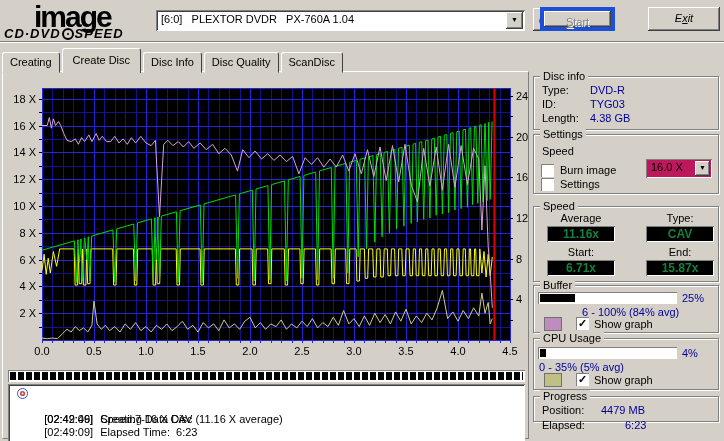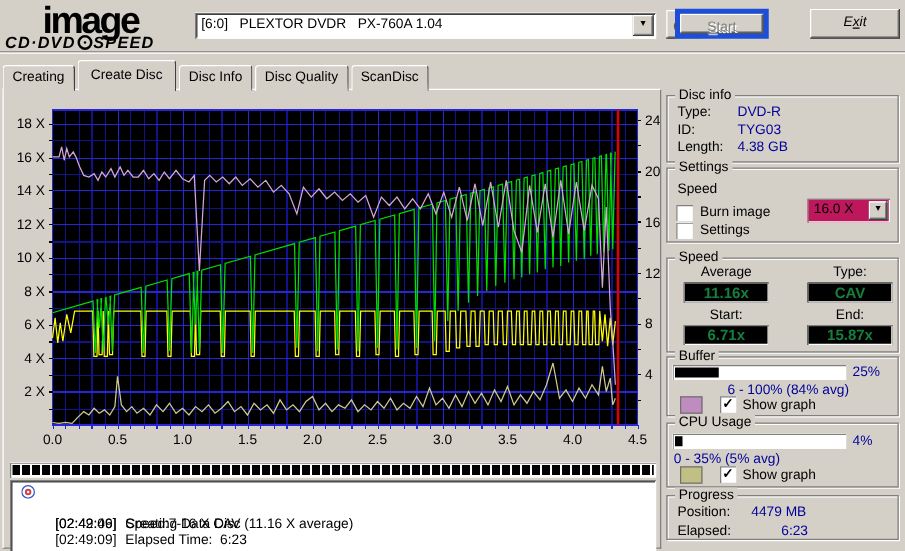--- a/index.html
+++ b/index.html
@@ -390,19 +390,19 @@
   <div class="pbar sunken-lite" style="top:8px;">
     <div class="fill" style="width: 4%;"></div>
   </div>
   <span class="rowlab navy" style="left:148px;top:8px;">4%</span>
   <span class="rowlab navy" style="left:5px;top:22px;">0 - 35% (5% avg)</span>
   <span class="swatch" style="left: 10px; top: 34px; background: rgb(194, 191, 133);"></span>
   <span class="cb sunken-lite" style="left:42px;top:34px;">✓</span>
   <span class="rowlab" style="left:60px;top:35px;">Show graph</span>
 </div>
 
-<div class="group" style="top:396px;height:36px;padding-left:20px;">
+<div class="group" style="top:396px;height:26px;padding-left:20px;">
   <span class="legend">Progress</span>
   <span class="rowlab" style="top:7px;">Position:</span>
   <span class="rowval navy" style="left:67px;top:7px;">4479 MB</span>
   <span class="rowlab" style="top:22px;">Elapsed:</span>
   <span class="rowval navy" style="left:67px;top:22px;margin-left:24px;">6:23</span>
 </div>
 
 </body></html>

